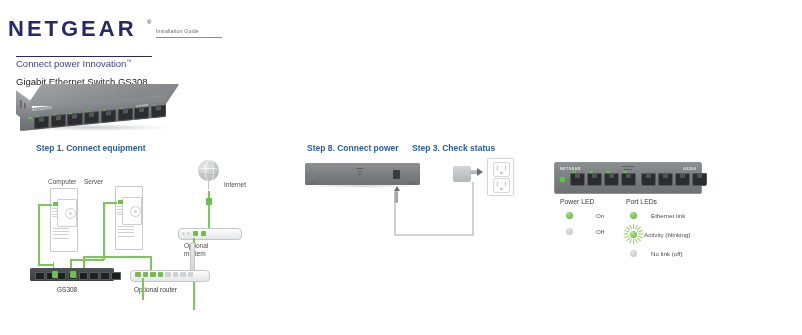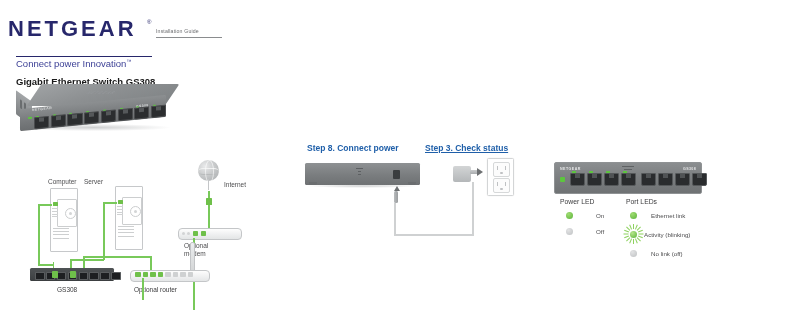--- a/index.html
+++ b/index.html
@@ -35,21 +35,21 @@
     position:absolute;left:8px;top:40px;
     font-size:9.5px;color:#3b3f95;white-space:nowrap;
     font-family:"Liberation Sans",sans-serif;
   }
   .tm{font-size:5px;vertical-align:super;}
   .logo-underline{
     position:absolute;left:8px;top:38px;width:136px;height:1.4px;background:#27276b;
   }
   #doc-subtitle{
     position:absolute;left:8px;top:58px;
-    font-size:9.5px;font-weight:bold;color:#1a1a1a;white-space:nowrap;text-align:right;
+    font-size:9.5px;font-weight:normal;color:#1a1a1a;white-space:nowrap;text-align:right;
   }
 
   
   .step-head{
     font-size:8.5px;font-weight:bold;color:#1f5fa9;white-space:nowrap;
   }
 
   
   .lbl{font-size:6.5px;color:#4d4d4f;white-space:nowrap;line-height:8px;}
   .lbl-dark{font-size:6.5px;color:#3a3a3c;white-space:nowrap;line-height:8px;}
@@ -333,20 +333,21 @@
         </div>
         <div class="hero-port">
           <div class="hero-led" style="left: 1px; top: -2.5px;"></div>
         </div>
         <div class="hero-port">
           <div class="hero-led" style="left: 1px; top: -2.5px;"></div>
         </div>
       </div>
   </div>
 
+  <div class="abs step-head" style="left:36px;top:143px;">Step 1.  Connect equipment</div>
 
   <div class="abs" id="step1-diagram">
 
     <div class="abs lbl" style="left:18px;top:20px;">Computer</div>
     <div class="abs lbl" style="left:54px;top:20px;">Server</div>
 
     <div id="internet-globe">
       <div class="globe-ball"></div>
       <div class="globe-band"></div>
       <div class="globe-mer"></div>
@@ -490,21 +491,21 @@
           <span class="sg"></span>
       </div>
       <div class="socket" style="top:19px;">
         <span class="sl" style="left:3px;"></span>
           <span class="sl" style="right:3px;"></span>
           <span class="sg"></span>
       </div>
     </div>
   </div>
 
-  <div class="abs step-head" style="left:425px;top:143px;text-decoration:underline;">Step 3.  Check status</div>
+  <div class="abs step-head" style="left:412px;top:143px;">Step 3.  Check status</div>
 
   <div class="abs" id="step3-panel">
     <div class="fp-body"></div>
     <div class="fp-brand">NETGEAR</div>
     <div class="fp-model">GS308</div>
     <div class="fp-vent"></div>
     <div class="fp-vent2"></div>
     <div class="fp-pwr"></div>
     <div class="fp-ports" id="fp-ports">
         <div class="fp-port">

